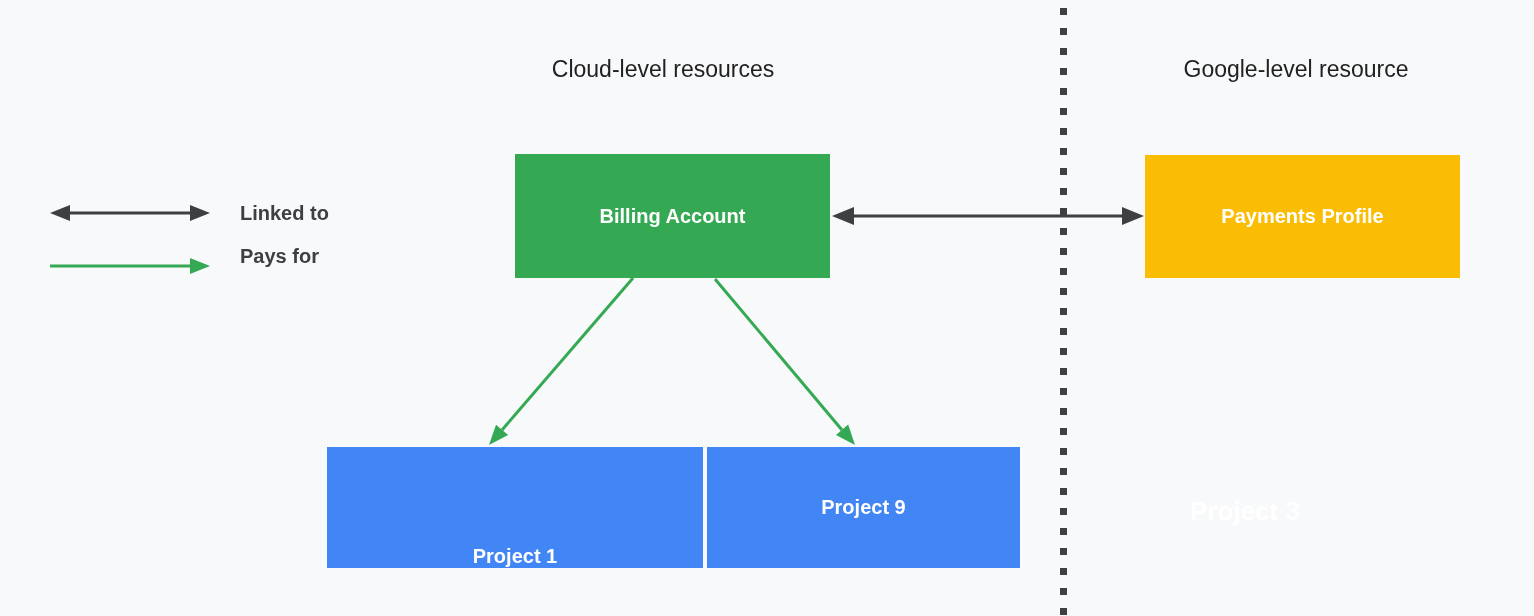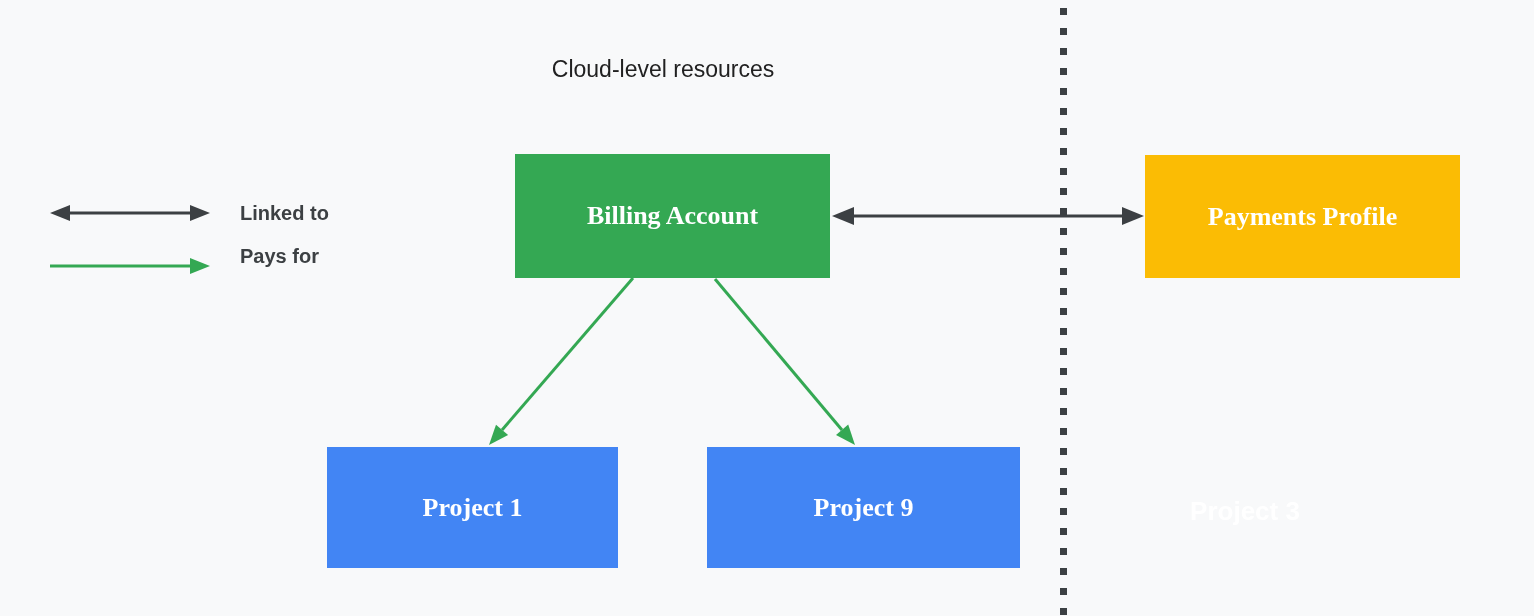--- a/index.html
+++ b/index.html
@@ -55,28 +55,27 @@
   .edge-dark  { stroke: var(--arrow-dark); stroke-width: 3; }
   .head-dark  { fill: var(--arrow-dark); }
   .edge-green { stroke: var(--arrow-green); stroke-width: 3; }
   .head-green { fill: var(--arrow-green); }
   .node {
     position: absolute;
     display: flex;
     align-items: center;
     justify-content: center;
     color: var(--box-text);
-    font-size: 26px;
+    font-size: 20px;
     font-weight: 700;
     text-align: center;
-    font-family: Liberation Serif, serif;
   }
   .node.billing  { left: 515px;  top: 154px; width: 315px; height: 124px; }
   .node.payments { left: 1145px; top: 155px; width: 315px; height: 123px; }
-  .node.proj1    { left: 327px;  top: 447px; width: 291px; height: 121px; }
+  .node.proj1    { left: 327px;  top: 447px; width: 376px; height: 121px; align-items: flex-end; }
   .node.proj2    { left: 707px;  top: 447px; width: 313px; height: 121px; }
   .ghost-label {
     position: absolute;
     left: 1245px;
     top: 511px;
     transform: translate(-50%, -50%);
     font-size: 26px;
     font-weight: 700;
     white-space: nowrap;
   }
@@ -113,20 +112,21 @@
 
     <line class="edge-dark" x1="66" y1="213" x2="194" y2="213"></line>
     <polygon class="head-dark" points="50,213 70,205 70,221"></polygon>
     <polygon class="head-dark" points="210,213 190,205 190,221"></polygon>
 
     <line class="edge-green" x1="50" y1="266" x2="192" y2="266"></line>
     <polygon class="head-green" points="210,266 190,258 190,274"></polygon>
   </svg>
 
   <div class="heading cloud">Cloud-level resources</div>
+  <div class="heading google">Google-level resource</div>
 
   <div class="legend-label linked">Linked to</div>
   <div class="legend-label pays">Pays for</div>
 
   <div class="node billing" style="background-color: rgb(52, 168, 83);">
     <span>Billing Account</span>
   </div>
 
   <div class="node payments" style="background-color: rgb(251, 188, 4);">
     <span>Payments Profile</span>

